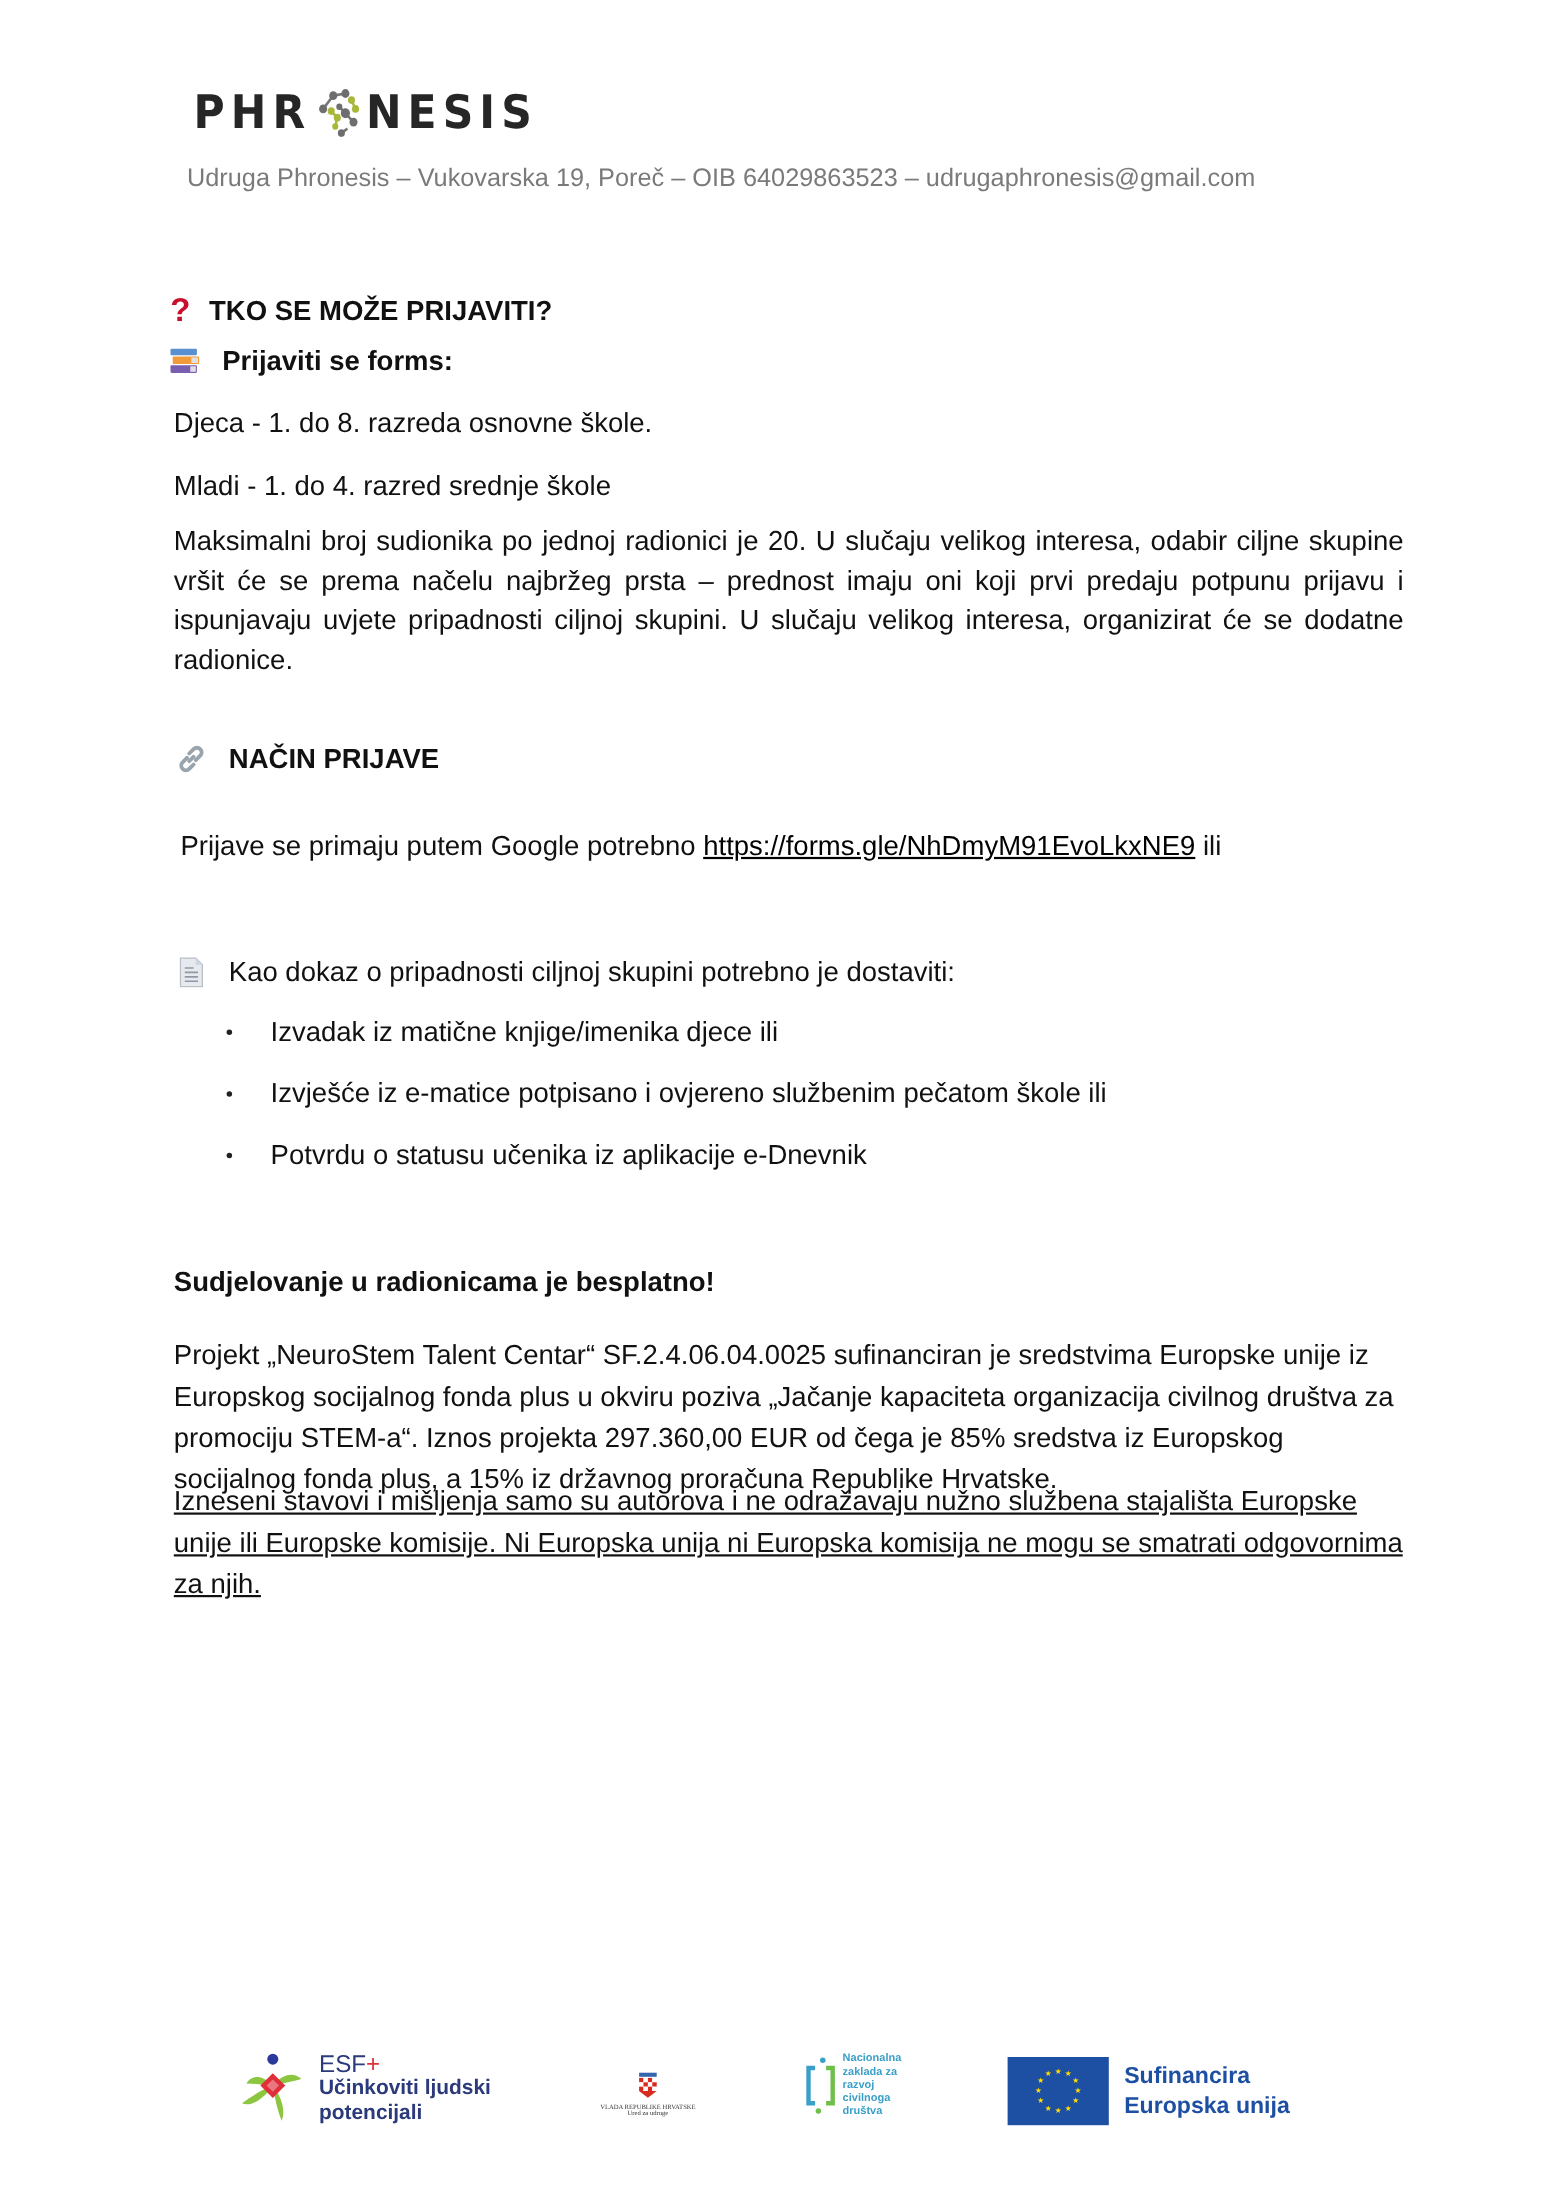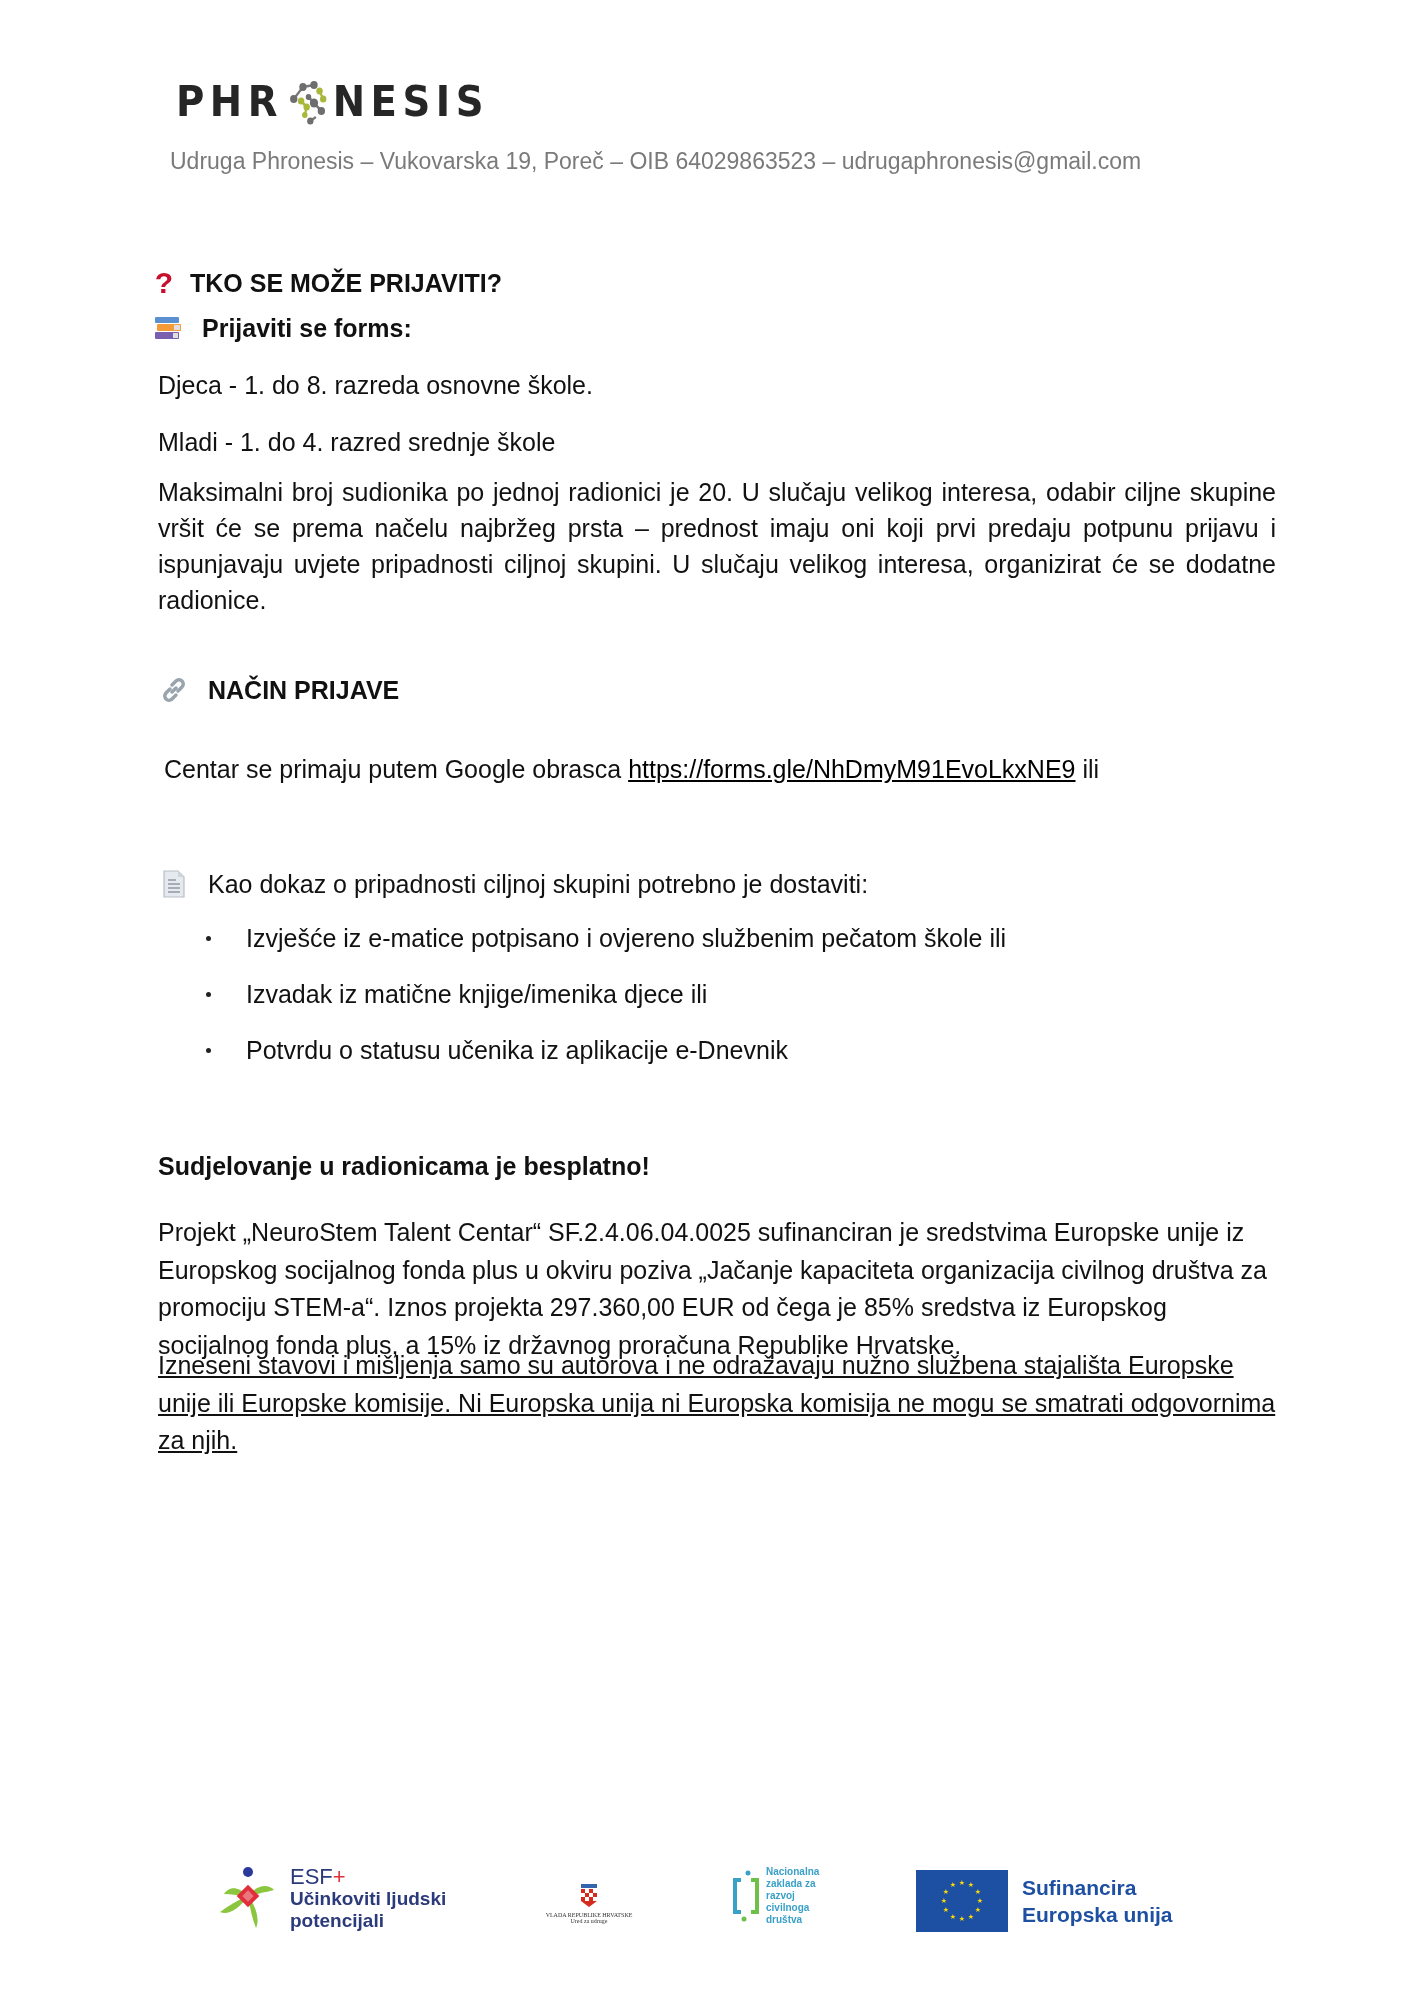--- a/index.html
+++ b/index.html
@@ -100,21 +100,21 @@
       <path d="M12 16 L16 12"></path>
       <path d="M10 13 L6 17 a4.2 4.2 0 0 0 6 6 L16 19"></path>
       <path d="M18 15 L22 11 a4.2 4.2 0 0 0 -6 -6 L12 9"></path>
     </svg>
   </span>
   <span>NAČIN PRIJAVE</span>
 </div>
 
 <div class="abs body-font" style="left:164px; top:750px; width:1120px; line-height:38px;">
   <div>
-    <span>Centar se primaju putem Google obrasca </span><a class="link" href="#">https://forms.gle/NhDmyM91EvoLkxNE9</a><span> ili</span>
+    <span>Prijave se primaju putem Google potrebno </span><a class="link" href="#">https://forms.gle/NhDmyM91EvoLkxNE9</a><span> ili</span>
   </div>
 </div>
 
 <div class="abs h-row body-font" style="left:160px; top:866px;text-align:right;">
   <span class="icon" style="margin-right:20px;">
     <svg width="22" height="28" viewBox="0 0 22 28">
       <path d="M1 1 H15 L21 7 V27 H1 Z" fill="#e6e9ee" stroke="#b8bfc8" stroke-width="1.2"></path>
       <path d="M15 1 V7 H21" fill="#cfd5dd"></path>
       <g stroke="#8f99a6" stroke-width="1.5">
           <line x1="5" y1="10" x2="13" y2="10"></line>
@@ -123,25 +123,25 @@
           <line x1="5" y1="22" x2="17" y2="22"></line>
         </g>
     </svg>
   </span>
   <span>Kao dokaz o pripadnosti ciljnoj skupini potrebno je dostaviti:</span>
 </div>
 
 <ul class="abs bullets body-font" style="left:246px; top:910px;">
   <li>
       <span class="dot"></span>
-      <span>Izvješće iz e-matice potpisano i ovjereno službenim pečatom škole ili</span>
+      <span>Izvadak iz matične knjige/imenika djece ili</span>
     </li>
   <li>
       <span class="dot"></span>
-      <span>Izvadak iz matične knjige/imenika djece ili</span>
+      <span>Izvješće iz e-matice potpisano i ovjereno službenim pečatom škole ili</span>
     </li>
   <li>
       <span class="dot"></span>
       <span>Potvrdu o statusu učenika iz aplikacije e-Dnevnik</span>
     </li>
 </ul>
 
 <div class="abs body-font bold" style="left:158px; top:1148px;">Sudjelovanje u radionicama je besplatno!</div>
 
 <div class="abs body-font" style="left:158px; top:1214px; width:1120px; line-height:37.5px;">Projekt „NeuroStem Talent Centar“ SF.2.4.06.04.0025 sufinanciran je sredstvima Europske unije iz Europskog socijalnog fonda plus u okviru poziva „Jačanje kapaciteta organizacija civilnog društva za promociju STEM-a“. Iznos projekta 297.360,00 EUR od čega je 85% sredstva iz Europskog socijalnog fonda plus, a 15% iz državnog proračuna Republike Hrvatske.</div>

